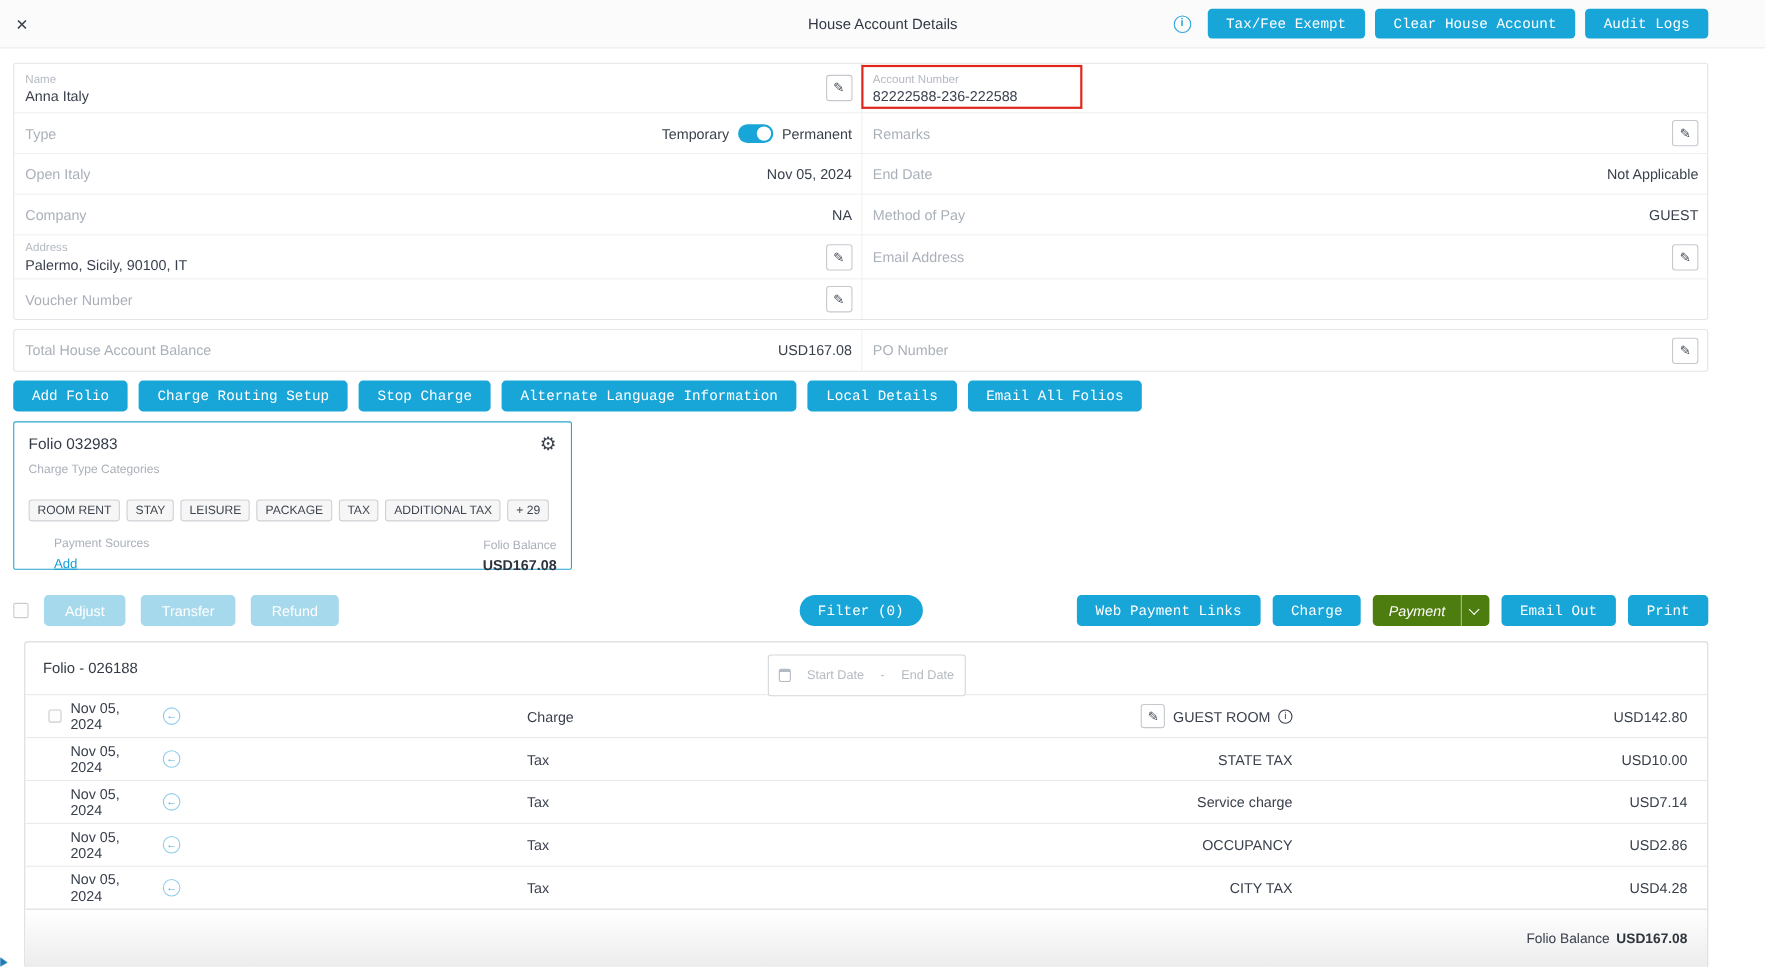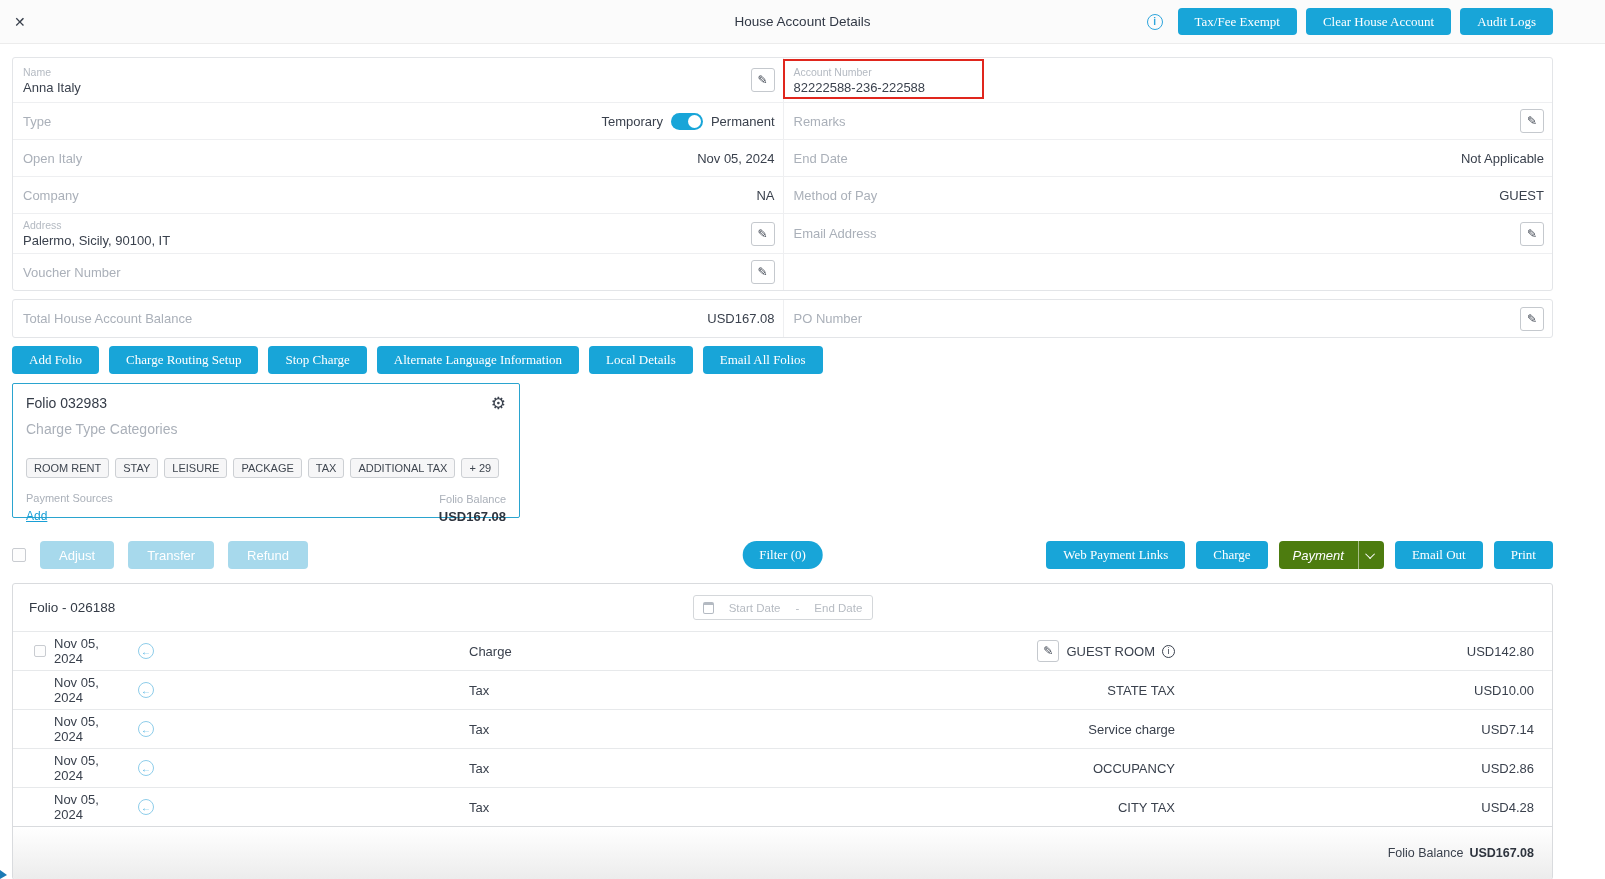--- a/index.html
+++ b/index.html
@@ -7,21 +7,21 @@
               font-family:"Liberation Sans", sans-serif; color:#3a414d; }
   .topbar { height:44px; display:flex; align-items:center; background:#fbfbfb;
             border-bottom:1px solid #ececec; padding:0 52px 0 14px; position:relative; }
   .close { font-size:14px; color:#39404c; cursor:pointer; }
   .tb-title { position:absolute; left:50%; transform:translateX(-50%); font-size:13.5px; color:#313845; }
   .tb-right { margin-left:auto; display:flex; align-items:center; gap:9px; }
   .info-circ { width:16px; height:16px; border:1.5px solid #2ea5dd; border-radius:50%;
                color:#2ea5dd; font-size:10px; font-weight:bold; display:flex; align-items:center;
                justify-content:center; margin-right:6px; }
   .btn { background:#18a5d8; color:#fff; border:none; border-radius:4px; font-size:13px;
-         height:27px; padding:0 17px; font-family:Liberation Serif, serif; cursor:pointer; white-space:nowrap; }
+         height:27px; padding:0 17px; font-family:Liberation Mono, monospace; cursor:pointer; white-space:nowrap; }
   .page { padding:0 52px 0 12px; }
 
   
   .form-box { margin-top:13px; border:1px solid #e3e5e8; border-radius:3px;
               display:grid; grid-template-columns:1fr 1fr; background:#fff; }
   .cell { display:flex; align-items:center; padding:0 8px 0 10px; position:relative; }
   .bt { border-top:1px solid #eeeff1; }
   .rc { border-left:1px solid #eeeff1;justify-content:center; }
   .h44 { height:44px; } .h37 { height:37px; } .h40 { height:40px; }
   .stack { flex:1; display:flex; flex-direction:column; justify-content:center; gap:2px; }
@@ -45,25 +45,25 @@
   
   .toolbar { margin-top:8px; display:flex; gap:10px; }
   .toolbar .btn { height:28px; }
 
   
   .card { width:508px; height:135px; margin-top:9px; border:1px solid #2aa4cf; border-radius:2px;
           padding:11px 13px; background:#fff; }
   .card-head { display:flex; justify-content:space-between; align-items:flex-start; }
   .card-title { font-size:14px; color:#343b47; }
   .gear { font-size:17px; color:#3a414d; line-height:1; cursor:pointer; }
-  .cat-label { font-size:14px; color:#aab0b9; margin-top:9px; }
+  .cat-label { font-size:11px; color:#aab0b9; margin-top:9px; }
   .chips { display:flex; gap:6px; margin-top:21px; }
   .chip { border:1px solid #cdd0d4; background:#f6f6f7; border-radius:3px; padding:3px 7px;
           font-size:11px; color:#3f4650; white-space:nowrap; }
-  .card-foot { display:flex; justify-content:space-between; align-items:flex-end; margin-top:14px; }
+  .card-foot { display:flex; justify-content:space-between; align-items:flex-end; margin-top:14px;margin-left:23px; }
   .ps-label { font-size:11px; color:#aab0b9; }
   .add-link { font-size:12px; color:#189fd6; text-decoration:underline; margin-top:5px; display:inline-block; cursor:pointer; }
   .fb-label { font-size:11px; color:#aab0b9; text-align:right; }
   .fb-value { font-size:13px; font-weight:bold; color:#2e343e; margin-top:4px; text-align:right; }
 
   
   .actions { margin-top:23px; position:relative; height:28px; display:flex; align-items:center; }
   .cb { width:14px; height:14px; border:1px solid #c9ccd1; border-radius:2px; background:#fdfdfd;
         cursor:pointer; flex:0 0 auto; }
   .cb.sm { width:12px; height:12px; }
@@ -74,24 +74,24 @@
   .act-right .btn { height:28px; }
   .split { display:flex; background:#4d7c0f; border-radius:4px; height:28px; align-items:stretch;font-style:italic; }
   .split .pm-main { color:#fff; font-size:13px; display:flex; align-items:center; padding:0 14px;
                     border-right:1px solid rgba(255,255,255,.5); cursor:pointer; }
   .split .pm-caret { width:25px; display:flex; align-items:center; justify-content:center; cursor:pointer; }
   .caret { width:7px; height:7px; border-left:1.6px solid #fff; border-bottom:1.6px solid #fff;
            transform:rotate(-45deg) translateY(-2px); }
 
   
   .panel { margin-top:14px; border:1px solid #d9dbde; border-radius:3px; height:297px;
-           display:flex; flex-direction:column; background:#fff; overflow:hidden; }
+           display:flex; flex-direction:column; background:#fff; overflow:hidden;margin-left:10px; }
   .panel-head { height:47px; display:flex; align-items:center; padding:0 16px; position:relative; flex:0 0 auto; }
   .panel-title { font-size:13.5px; color:#333a45; }
-  .datebox { position:absolute; left:50%; transform:translateX(-50%); top:11px; width:180px; height:25px;
+  .datebox { position:absolute; left:50%; transform:translateX(-50%); top:11px; width:180px; height:38px;
              border:1px solid #d4d7da; border-radius:3px; background:#fff; display:flex;
              align-items:center; justify-content:center; gap:15px; cursor:pointer; }
   .cal { width:11px; height:12px; border:1px solid #b4bac2; border-top:3.5px solid #b4bac2; border-radius:2px; }
   .dt-ph { font-size:11.5px; color:#b6bbc2; }
   .trow { height:39px; border-top:1px solid #e7e9eb; display:flex; align-items:center;
           padding:0 18px 0 21px; font-size:13px; color:#3a414d; flex:0 0 auto; }
   .chk-col { width:20px; display:flex; align-items:center; }
   .date-col { width:75px; }
   .circ-col { width:40px; display:flex; align-items:center; padding-left:9px; }
   .circ { width:16px; height:16px; border:1px solid #8ecdea; border-radius:50%; color:#4fb3e3;

